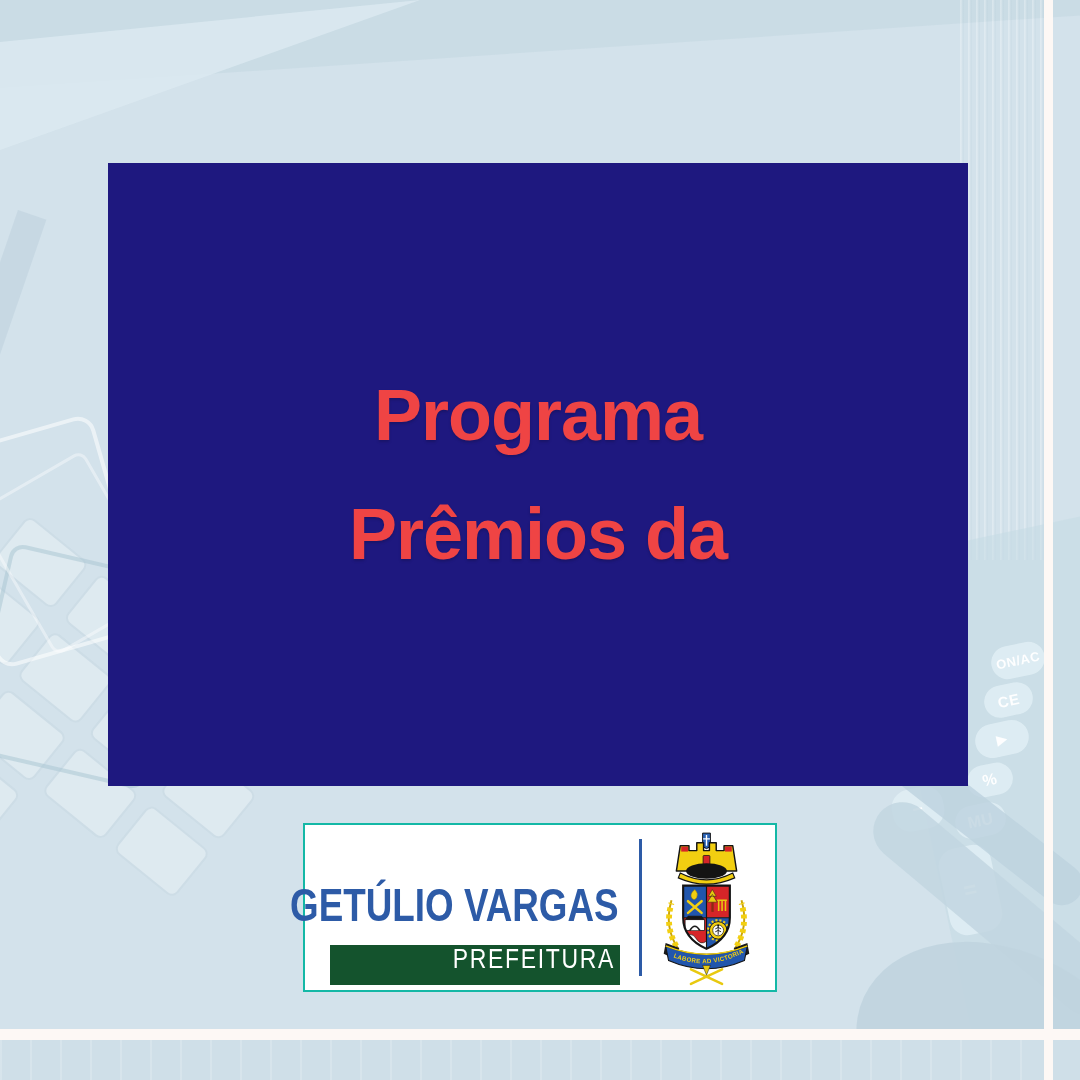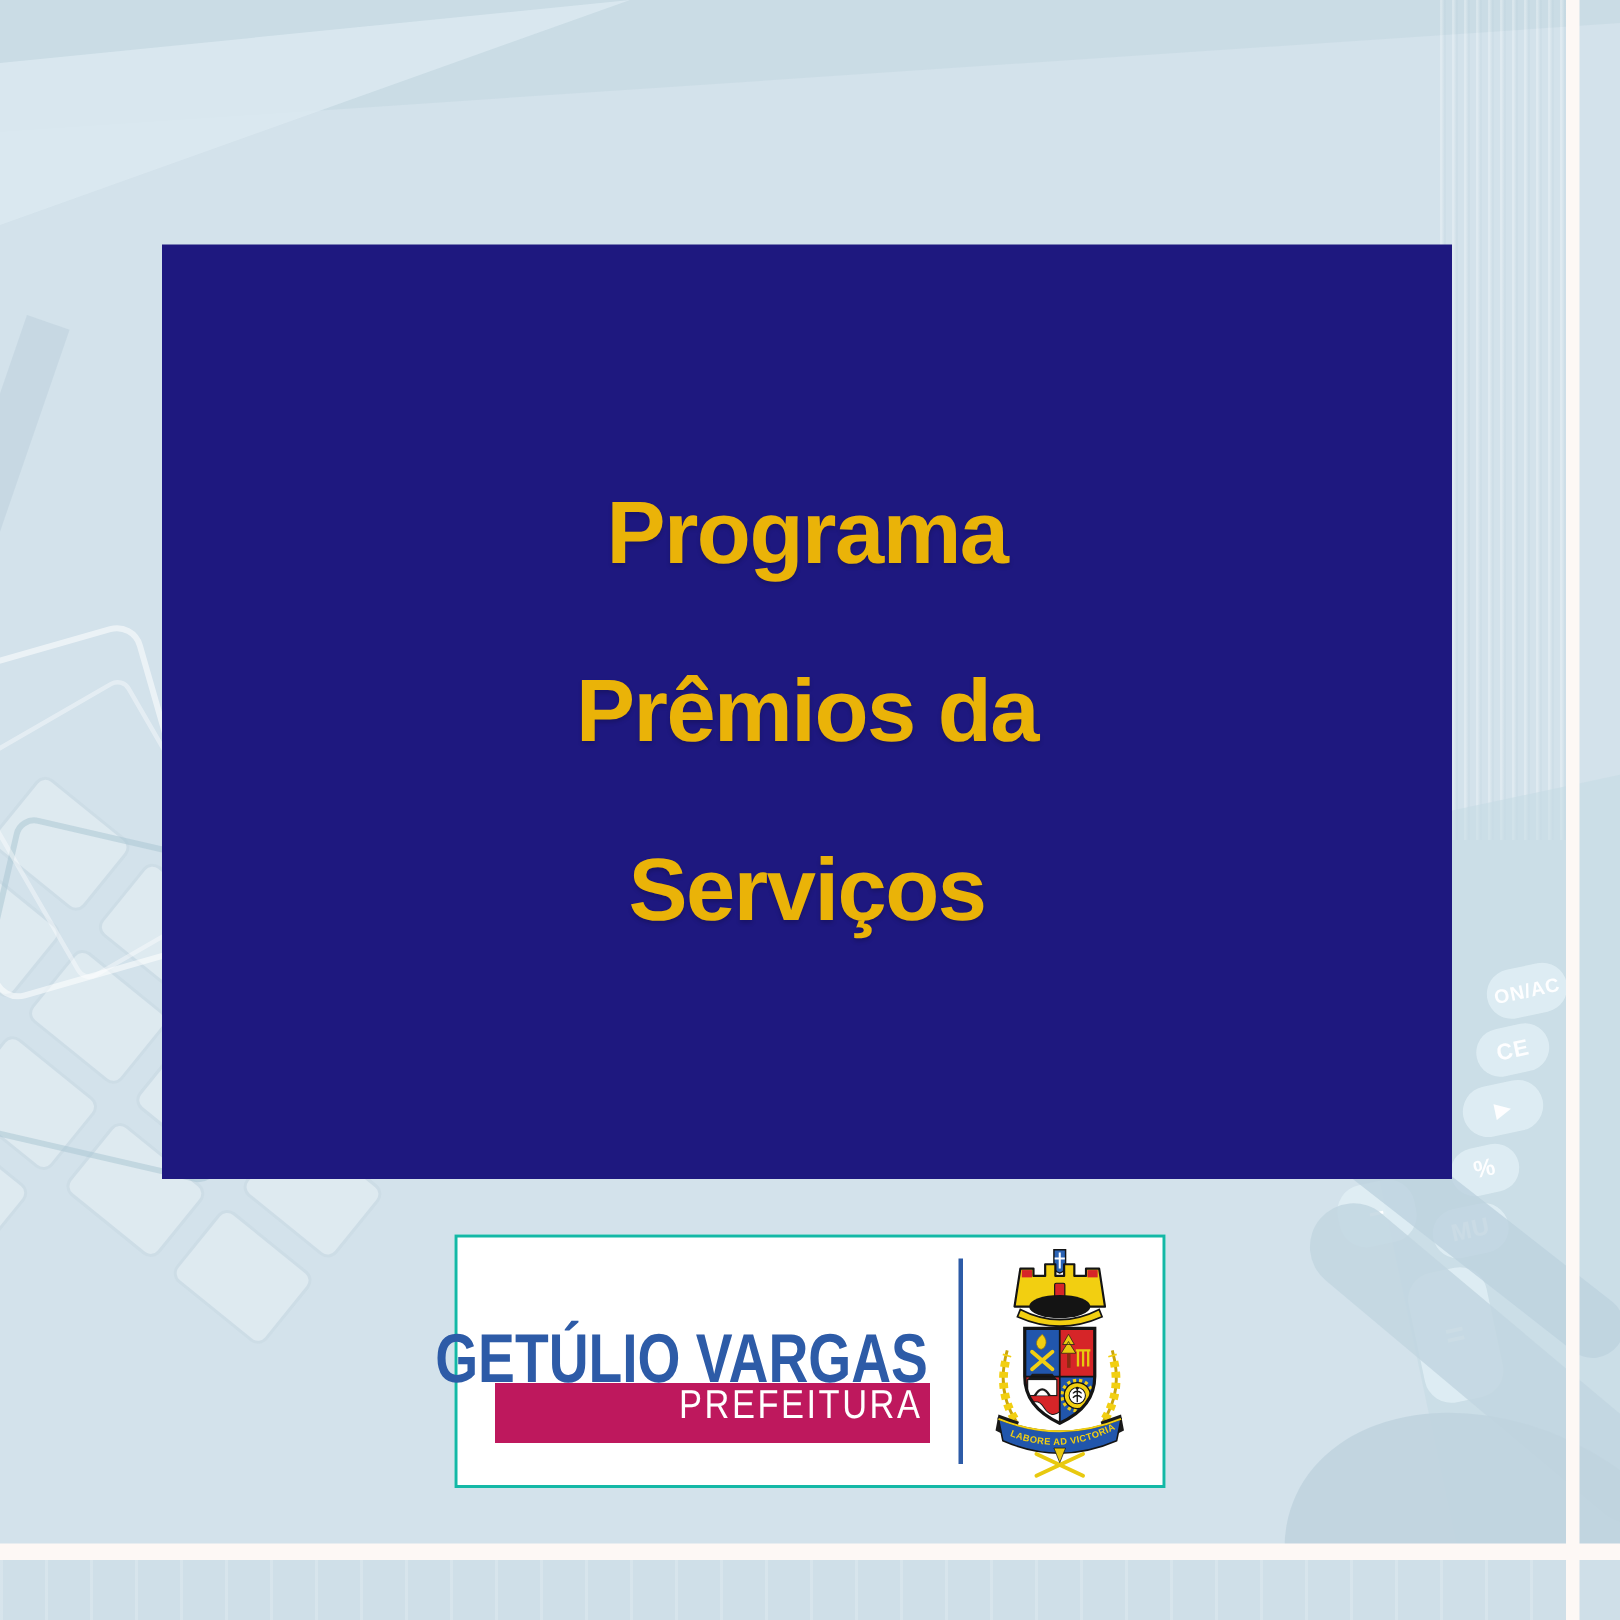--- a/index.html
+++ b/index.html
@@ -44,29 +44,29 @@
   .pen2{position:absolute;left:845px;top:880px;width:300px;height:58px;border-radius:29px;
     background:#c2d6e1;opacity:.85;transform:rotate(40deg);}
   .hand{position:absolute;left:850px;top:950px;width:300px;height:220px;border-radius:50%;
     background:#c0d4df;opacity:.9;transform:rotate(25deg);}
   
   .frame-v{position:absolute;left:1044px;top:0;width:9px;height:1080px;background:#fdf8f5;}
   .frame-h{position:absolute;left:0;top:1029px;width:1080px;height:11px;background:#fdf8f5;}
   
   .panel{position:absolute;left:108px;top:163px;width:860px;height:623px;
     background:#1e187f;display:flex;flex-direction:column;align-items:center;justify-content:center;}
-  .title-line{color:#eab308;font-size:59px;font-weight:bold;line-height:119px;
+  .title-line{color:#ef4444;font-size:72px;font-weight:bold;line-height:119px;
     letter-spacing:-1px;white-space:nowrap;text-shadow:0 2px 3px rgba(0,0,0,.18);}
   
   .logo{position:absolute;left:303px;top:823px;width:470px;height:165px;background:#ffffff;
     border:2px solid #14b8a6;}
   .cityname{position:absolute;right:156px;top:53px;color:#2d5ba7;font-weight:bold;
     font-size:46px;white-space:nowrap;transform:scaleX(.8);transform-origin:right center;
     letter-spacing:0;}
-  .prefbar{position:absolute;left:25px;top:97px;width:290px;height:40px;background:#be185d;}
+  .prefbar{position:absolute;left:25px;top:120px;width:290px;height:40px;background:#14532d;}
   .preflabel{position:absolute;right:5px;top:-1px;color:#ffffff;font-size:27px;font-weight:400;
     letter-spacing:2px;transform:scaleX(.85);transform-origin:right center;white-space:nowrap;}
   .divider{position:absolute;left:334px;top:14px;width:3px;height:137px;background:#2d5ba7;}
   .crest{position:absolute;left:348px;top:5px;}
 </style>
 </head>
 <body>
 
 <div id="canvas">
 
@@ -109,21 +109,20 @@
     <div class="hand"></div>
     <div class="bottom-strip"></div>
   </div>
 
   <div class="frame-v"></div>
   <div class="frame-h"></div>
 
   <div class="panel">
     <div class="title-line">Programa</div>
     <div class="title-line">Prêmios da</div>
-    <div class="title-line">Serviços</div>
   </div>
 
   <div class="logo">
     <div class="cityname">GETÚLIO VARGAS</div>
     <div class="prefbar">
       <span class="preflabel">PREFEITURA</span>
     </div>
     <div class="divider"></div>
 
     <svg class="crest" viewBox="0 0 110 160" width="107" height="156">

